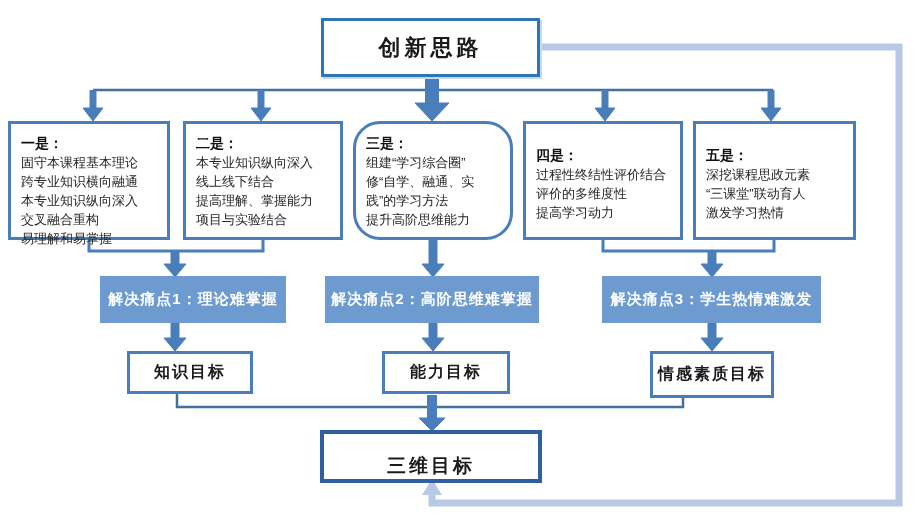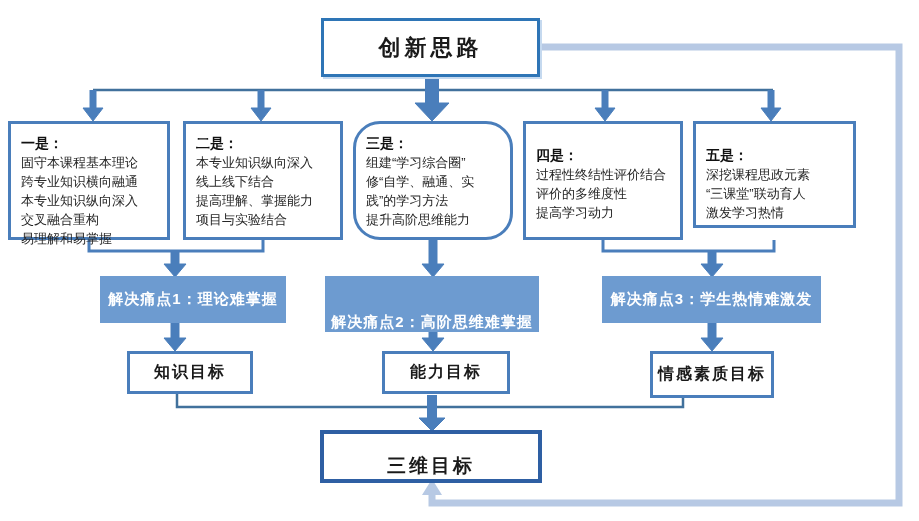--- a/index.html
+++ b/index.html
@@ -124,31 +124,31 @@
     <div>提升高阶思维能力</div>
   </div>
 
   <div class="node strategy" style="left:523px;top:121px;width:160px;height:119px;padding-top:22px;">
     <div class="s-label">四是：</div>
     <div>过程性终结性评价结合</div>
     <div>评价的多维度性</div>
     <div>提高学习动力</div>
   </div>
 
-  <div class="node strategy" style="left:693px;top:121px;width:163px;height:107px;padding-top:22px;">
+  <div class="node strategy" style="left:693px;top:121px;width:163px;height:119px;padding-top:22px;">
     <div class="s-label">五是：</div>
     <div>深挖课程思政元素</div>
     <div>“三课堂”联动育人</div>
     <div>激发学习热情</div>
   </div>
 
   <div class="pain" style="left:100px;top:276px;width:186px;height:47px;">
     <span>解决痛点1：理论难掌握</span>
   </div>
-  <div class="pain" style="left:325px;top:276px;width:214px;height:56px;align-items:flex-end;">
+  <div class="pain" style="left:325px;top:276px;width:214px;height:47px;">
     <span>解决痛点2：高阶思维难掌握</span>
   </div>
   <div class="pain" style="left:602px;top:276px;width:219px;height:47px;">
     <span>解决痛点3：学生热情难激发</span>
   </div>
 
   <div class="node goal" style="left:127px;top:351px;width:126px;height:43px;">
     <span>知识目标</span>
   </div>
   <div class="node goal" style="left:382px;top:351px;width:128px;height:43px;">

